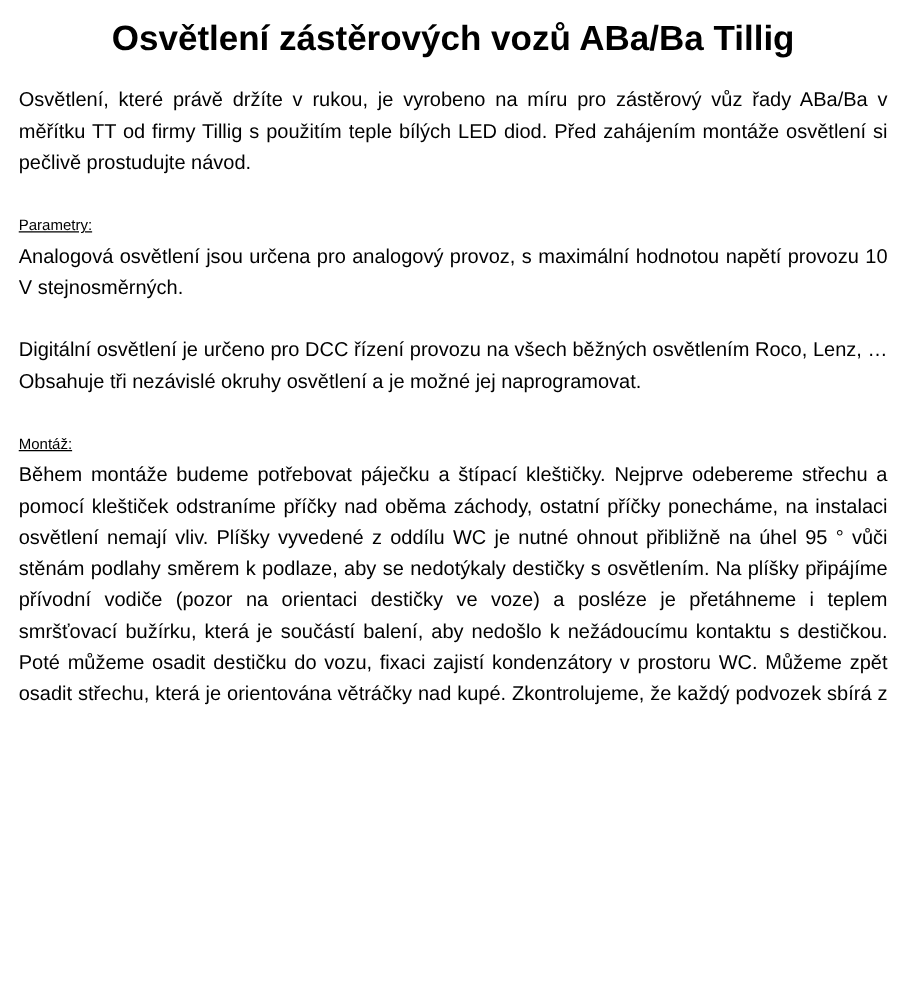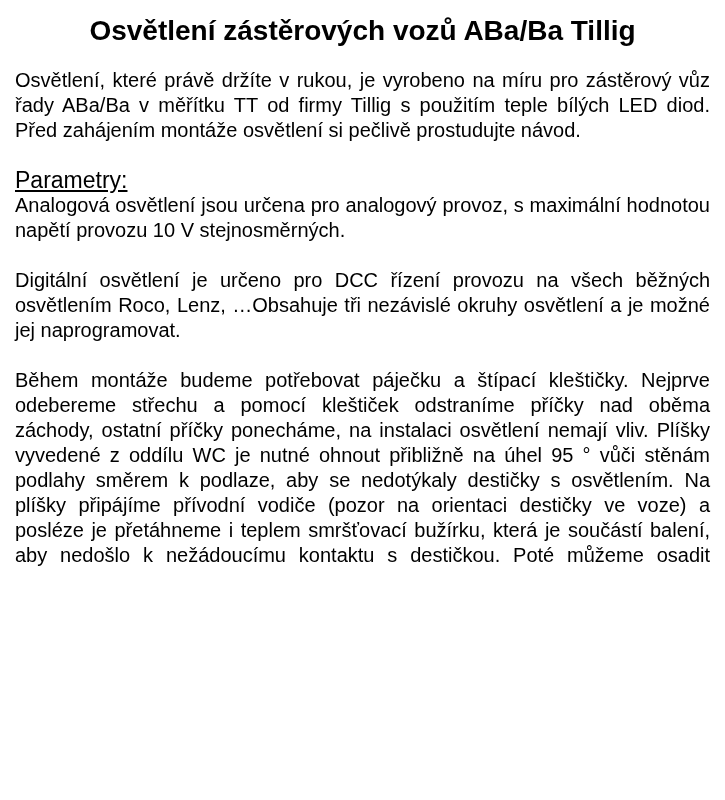--- a/index.html
+++ b/index.html
@@ -20,30 +20,30 @@
     }
     .doc-title {
       font-size: 28px;
       font-weight: bold;
       text-align: center;
       margin: 2px 0 20px 0;
       line-height: 34px;
       letter-spacing: 0px;
     }
     .para {
-      font-size: 20px;
+      font-size: 16px;
       line-height: 25px;
       text-align: justify;
       margin: 0 0 25px 0;
     }
     .para.after-heading {
       margin-top: 0;
     }
     .section-heading {
-      font-size: 23px;
+      font-size: 12px;
       line-height: 25px;
       font-weight: normal;
       text-decoration: underline;
       margin: 0;
     }
     .contact-row {
       display: flex;
       justify-content: center;
       align-items: baseline;
       font-size: 17px;
@@ -63,20 +63,21 @@
   <h1 class="doc-title">Osvětlení zástěrových vozů ABa/Ba Tillig</h1>
 
   <p class="para">Osvětlení, které právě držíte v rukou, je vyrobeno na míru pro zástěrový vůz řady ABa/Ba v měřítku TT od firmy Tillig s použitím teple bílých LED diod. Před zahájením montáže osvětlení si pečlivě prostudujte návod.</p>
 
   <h2 class="section-heading">Parametry:</h2>
 
   <p class="para after-heading">Analogová osvětlení jsou určena pro analogový provoz, s maximální hodnotou napětí provozu 10 V stejnosměrných.</p>
 
   <p class="para">Digitální osvětlení je určeno pro DCC řízení provozu na všech běžných osvětlením Roco, Lenz, …Obsahuje tři nezávislé okruhy osvětlení a je možné jej naprogramovat.</p>
 
+  <h2 class="section-heading">Montáž:</h2>
 
   <p class="para after-heading">Během montáže budeme potřebovat páječku a štípací kleštičky. Nejprve odebereme střechu a pomocí kleštiček odstraníme příčky nad oběma záchody, ostatní příčky ponecháme, na instalaci osvětlení nemají vliv. Plíšky vyvedené z oddílu WC je nutné ohnout přibližně na úhel 95 ° vůči stěnám podlahy směrem k podlaze, aby se nedotýkaly destičky s osvětlením. Na plíšky připájíme přívodní vodiče (pozor na orientaci destičky ve voze) a posléze je přetáhneme i teplem smršťovací bužírku, která je součástí balení, aby nedošlo k nežádoucímu kontaktu s destičkou. Poté můžeme osadit destičku do vozu, fixaci zajistí kondenzátory v prostoru WC. Můžeme zpět osadit střechu, která je orientována větráčky nad kupé. Zkontrolujeme, že každý podvozek sbírá z jiné koleje – častý problém s osvětlení modelů Tillig, a můžeme otestovat. Zapojení destičky eliminuje blikání, při jízdě přes výhybky a jiná místa, kde dochází ke krátkým výpadkům napětí. Digitální verze osvětlení má přednastavené dva okruhy osvětlení kupé na funkčním tlačítku F1 a F2, okruh osvětlení chodby a nástupních oddílů je přiřazen funkčnímu tlačítku F3.</p>
 
   <div class="contact-row">
     <span>Kontakt a bližší informace:</span>
     <span class="contact-email">naprogramovat@gmail.com</span>
   </div>
 
 </div>
 

